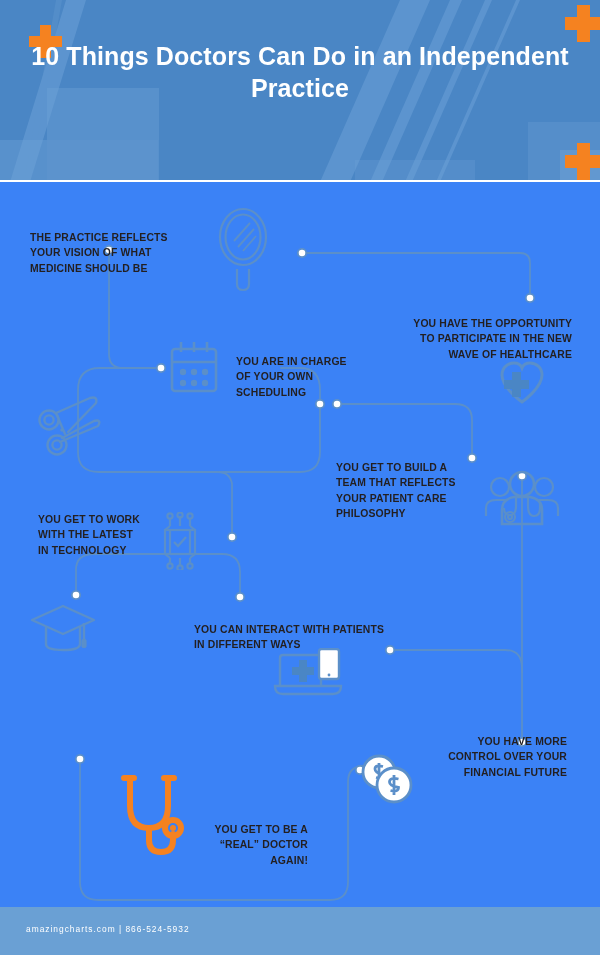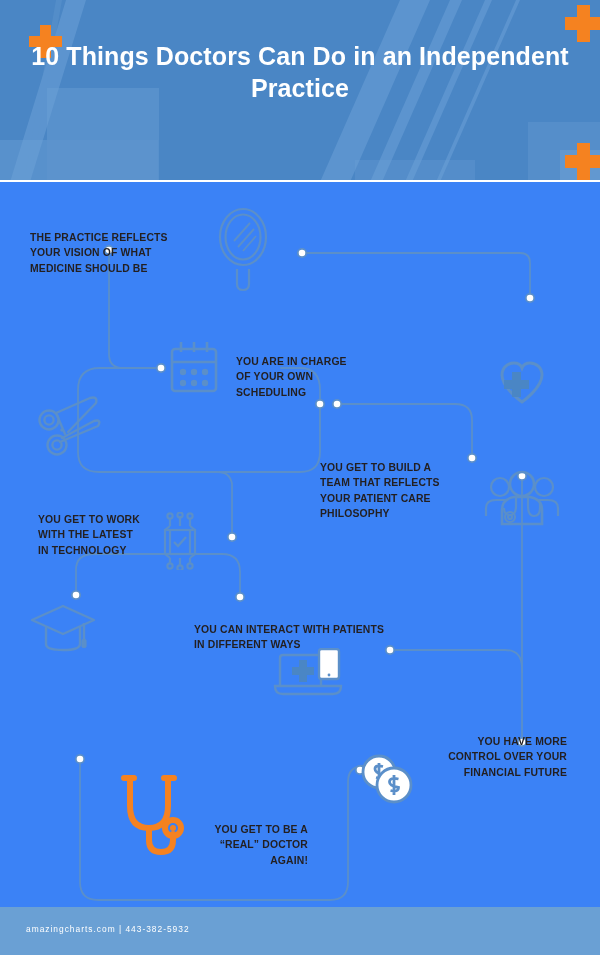--- a/index.html
+++ b/index.html
@@ -156,20 +156,23 @@
         <ellipse cx="31" cy="31" rx="17.5" ry="22.5"></ellipse>
         <path d="M25,63 V78 Q25,84 31,84 Q37,84 37,78 V63"></path>
         <g stroke-width="1.9">
           <line x1="22" y1="35" x2="38" y2="17"></line>
           <line x1="26" y1="41" x2="42" y2="23"></line>
           <line x1="31" y1="45" x2="44" y2="30"></line>
         </g>
       </g>
     </svg>
 
+    <div class="tblock ta-right" style="left:370px;top:134px;width:202px;">You have the opportunity
+to participate in the new
+wave of healthcare</div>
     <svg class="icon" style="left:498px;top:178px;width:48px;height:44px;" viewBox="0 0 48 44">
       <path d="M24,42 C24,42 4,28 4,15 C4,7.5 10,3 16,3 C20,3 23,5.5 24,8 C25,5.5 28,3 32,3 C38,3 44,7.5 44,15 C44,28 24,42 24,42 Z" fill="none" stroke="#5b8fc9" stroke-width="3"></path>
       <path d="M6,20 h8 v-8 h9 v8 h8 v9 h-8 v8 h-9 v-8 h-8 z" fill="#4a86c5"></path>
     </svg>
 
     <svg class="icon" style="left:168px;top:158px;width:52px;height:56px;" viewBox="0 0 52 56">
       <g stroke="#5b8fc9" fill="none" stroke-width="2.6">
         <rect x="4" y="9" width="44" height="42" rx="3"></rect>
         <line x1="4" y1="22" x2="48" y2="22"></line>
         <line x1="13" y1="2" x2="13" y2="12"></line>
@@ -195,21 +198,21 @@
         <circle cx="17" cy="26" r="4.6"></circle>
         <circle cx="25" cy="51" r="9.5"></circle>
         <circle cx="25" cy="51" r="4.6"></circle>
         <path d="M24,19 L58,4 Q66,2 64,9 L36,38"></path>
         <path d="M30,44 L62,27 Q70,25 66,32 L28,48"></path>
         <line x1="24" y1="19" x2="33" y2="40"></line>
       </g>
       <circle cx="30" cy="36" r="1.8" fill="#5b8fc9"></circle>
     </svg>
 
-    <div class="tblock ta-left" style="left:320px;top:278px;width:160px;">You get to build a
+    <div class="tblock ta-left" style="left:336px;top:278px;width:160px;">You get to build a
 team that reflects
 your patient care
 philosophy</div>
     <svg class="icon" style="left:484px;top:288px;width:76px;height:62px;" viewBox="0 0 76 62">
       <g fill="none" stroke="#5b8fc9" stroke-width="2.2">
         <circle cx="16" cy="17" r="9"></circle>
         <path d="M2,46 V38 Q2,30 12,30 H24"></path>
         <circle cx="60" cy="17" r="9"></circle>
         <path d="M74,46 V38 Q74,30 64,30 H52"></path>
       </g>
@@ -291,16 +294,16 @@
       </g>
       <circle cx="57" cy="58" r="3" fill="#f58220"></circle>
     </svg>
     <div class="tblock ta-right" style="left:160px;top:628px;width:148px;margin-top:12px;">You get to be a
 “real” doctor
 again!</div>
 
   </div>
 
   <div class="footer">
-    <div class="footer-text">amazingcharts.com | 443-382-5932</div>
+    <div class="footer-text">amazingcharts.com | 866-524-5932</div>
   </div>
 
 </div>
 
 </body></html>

